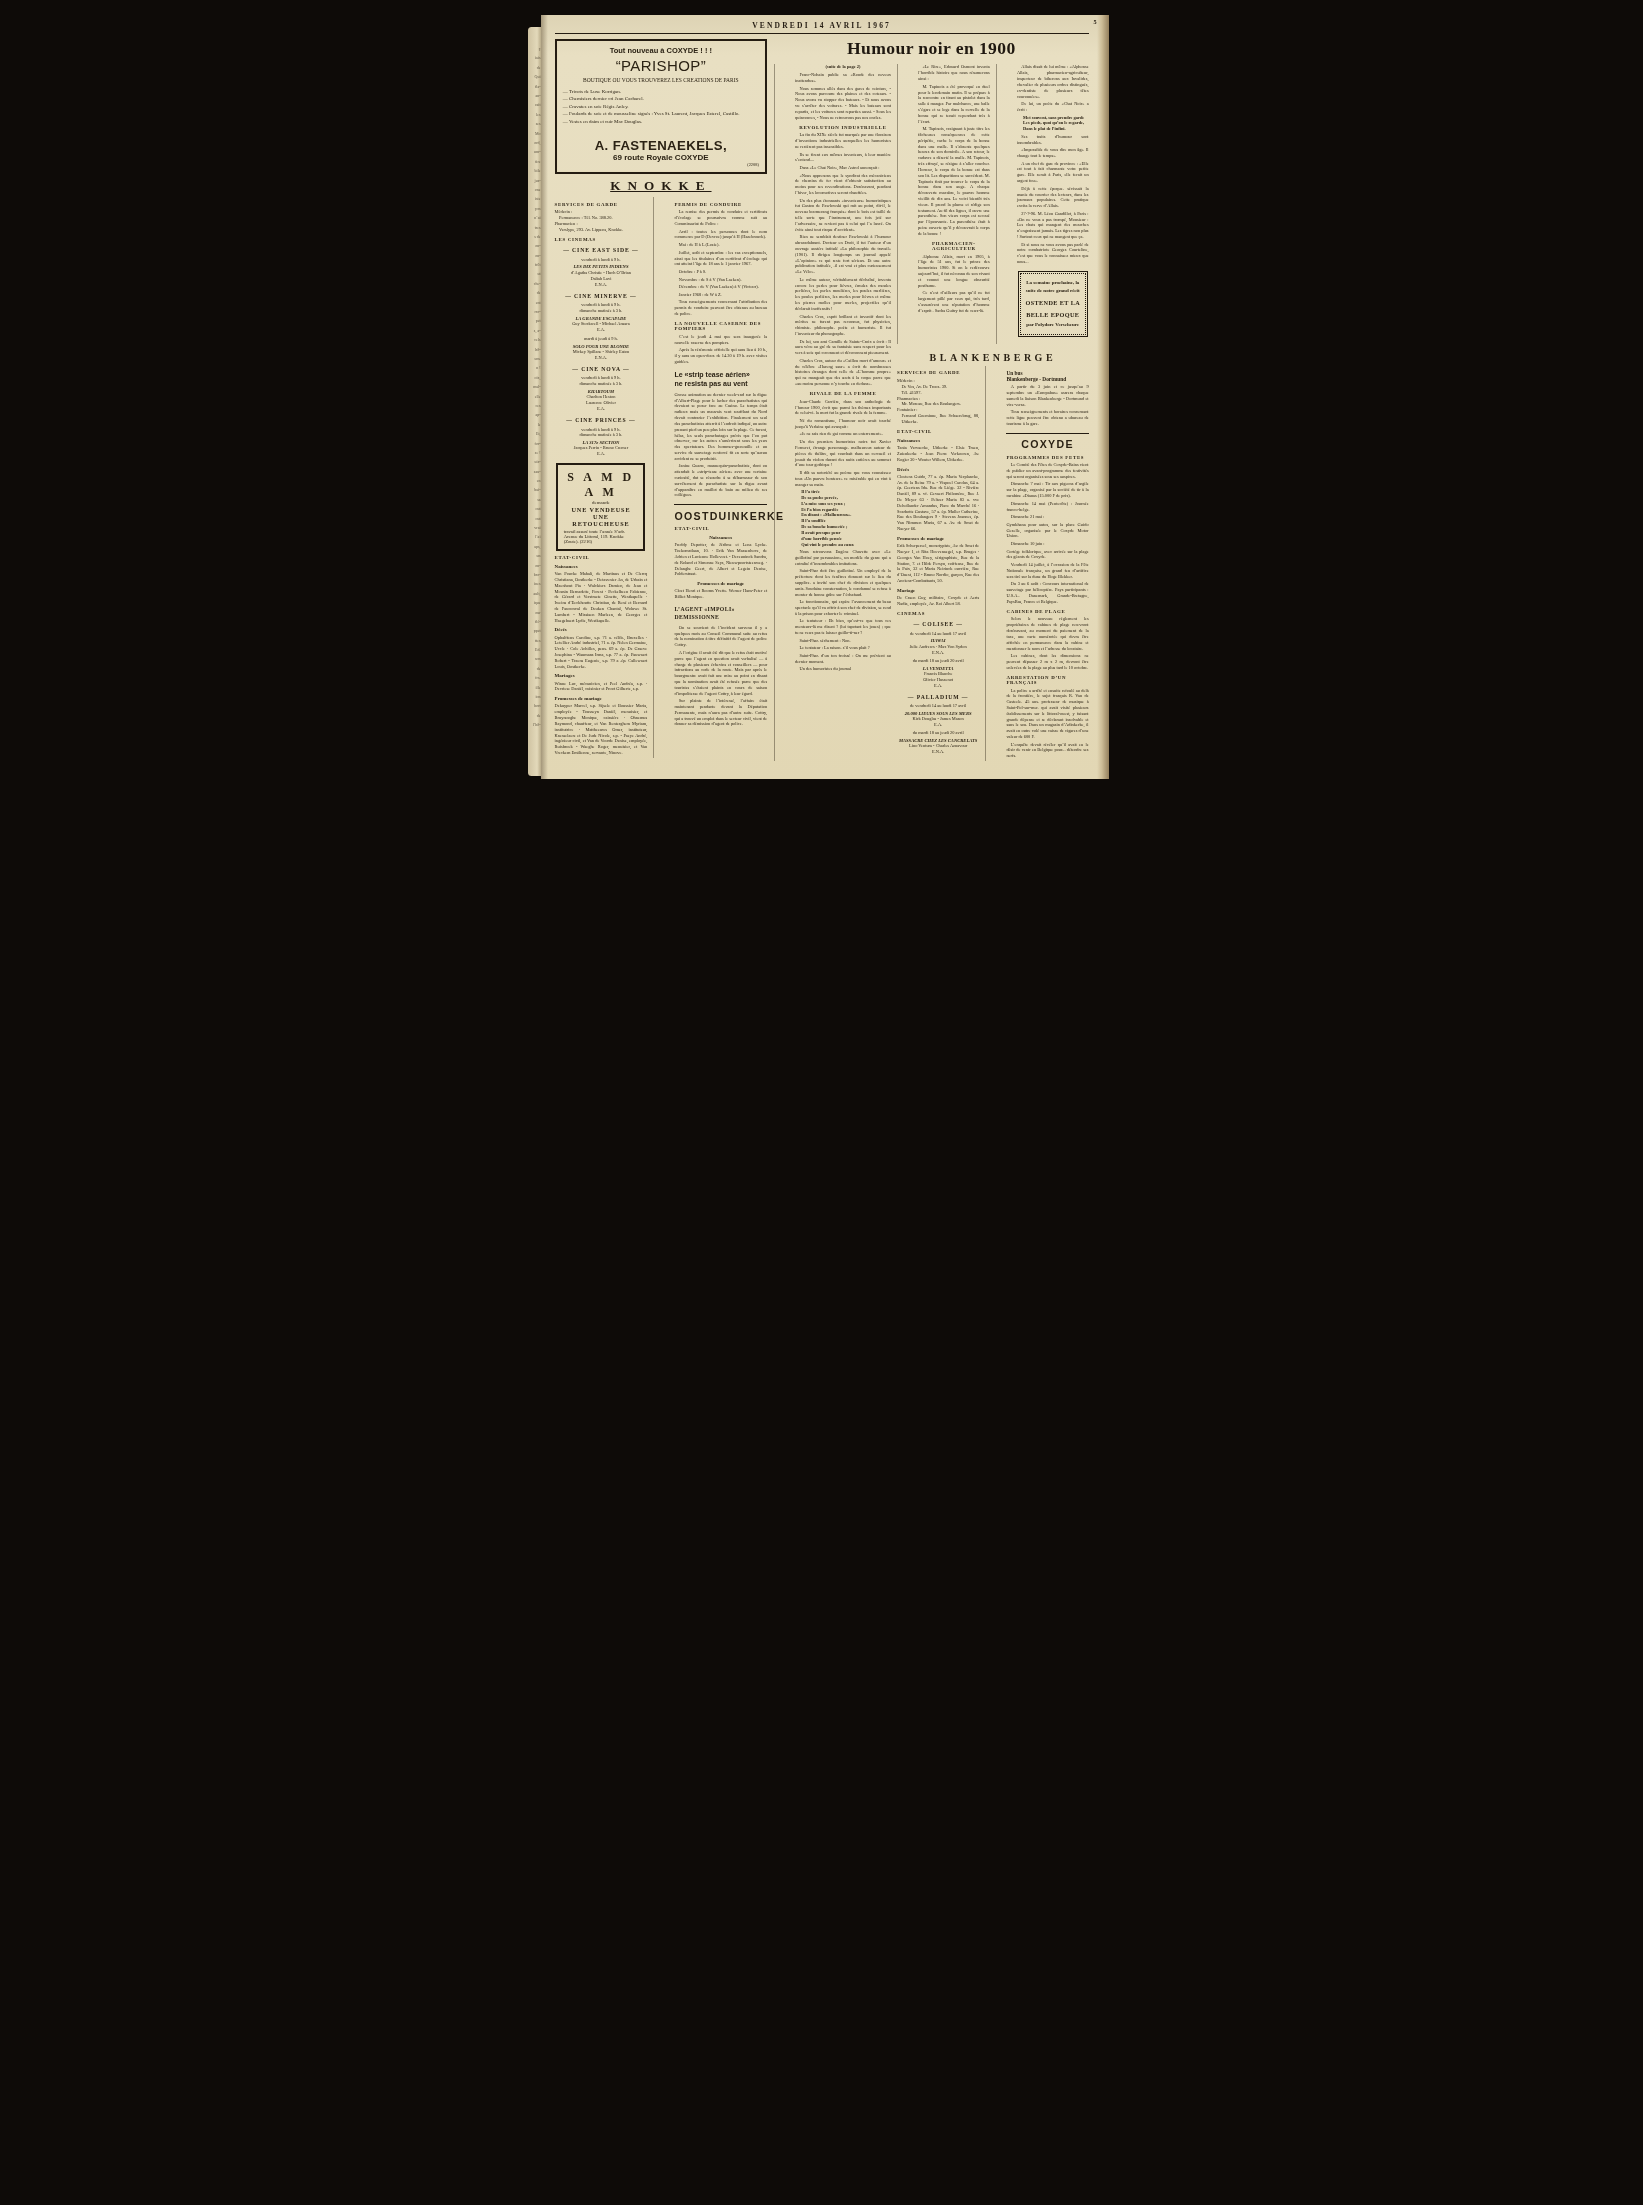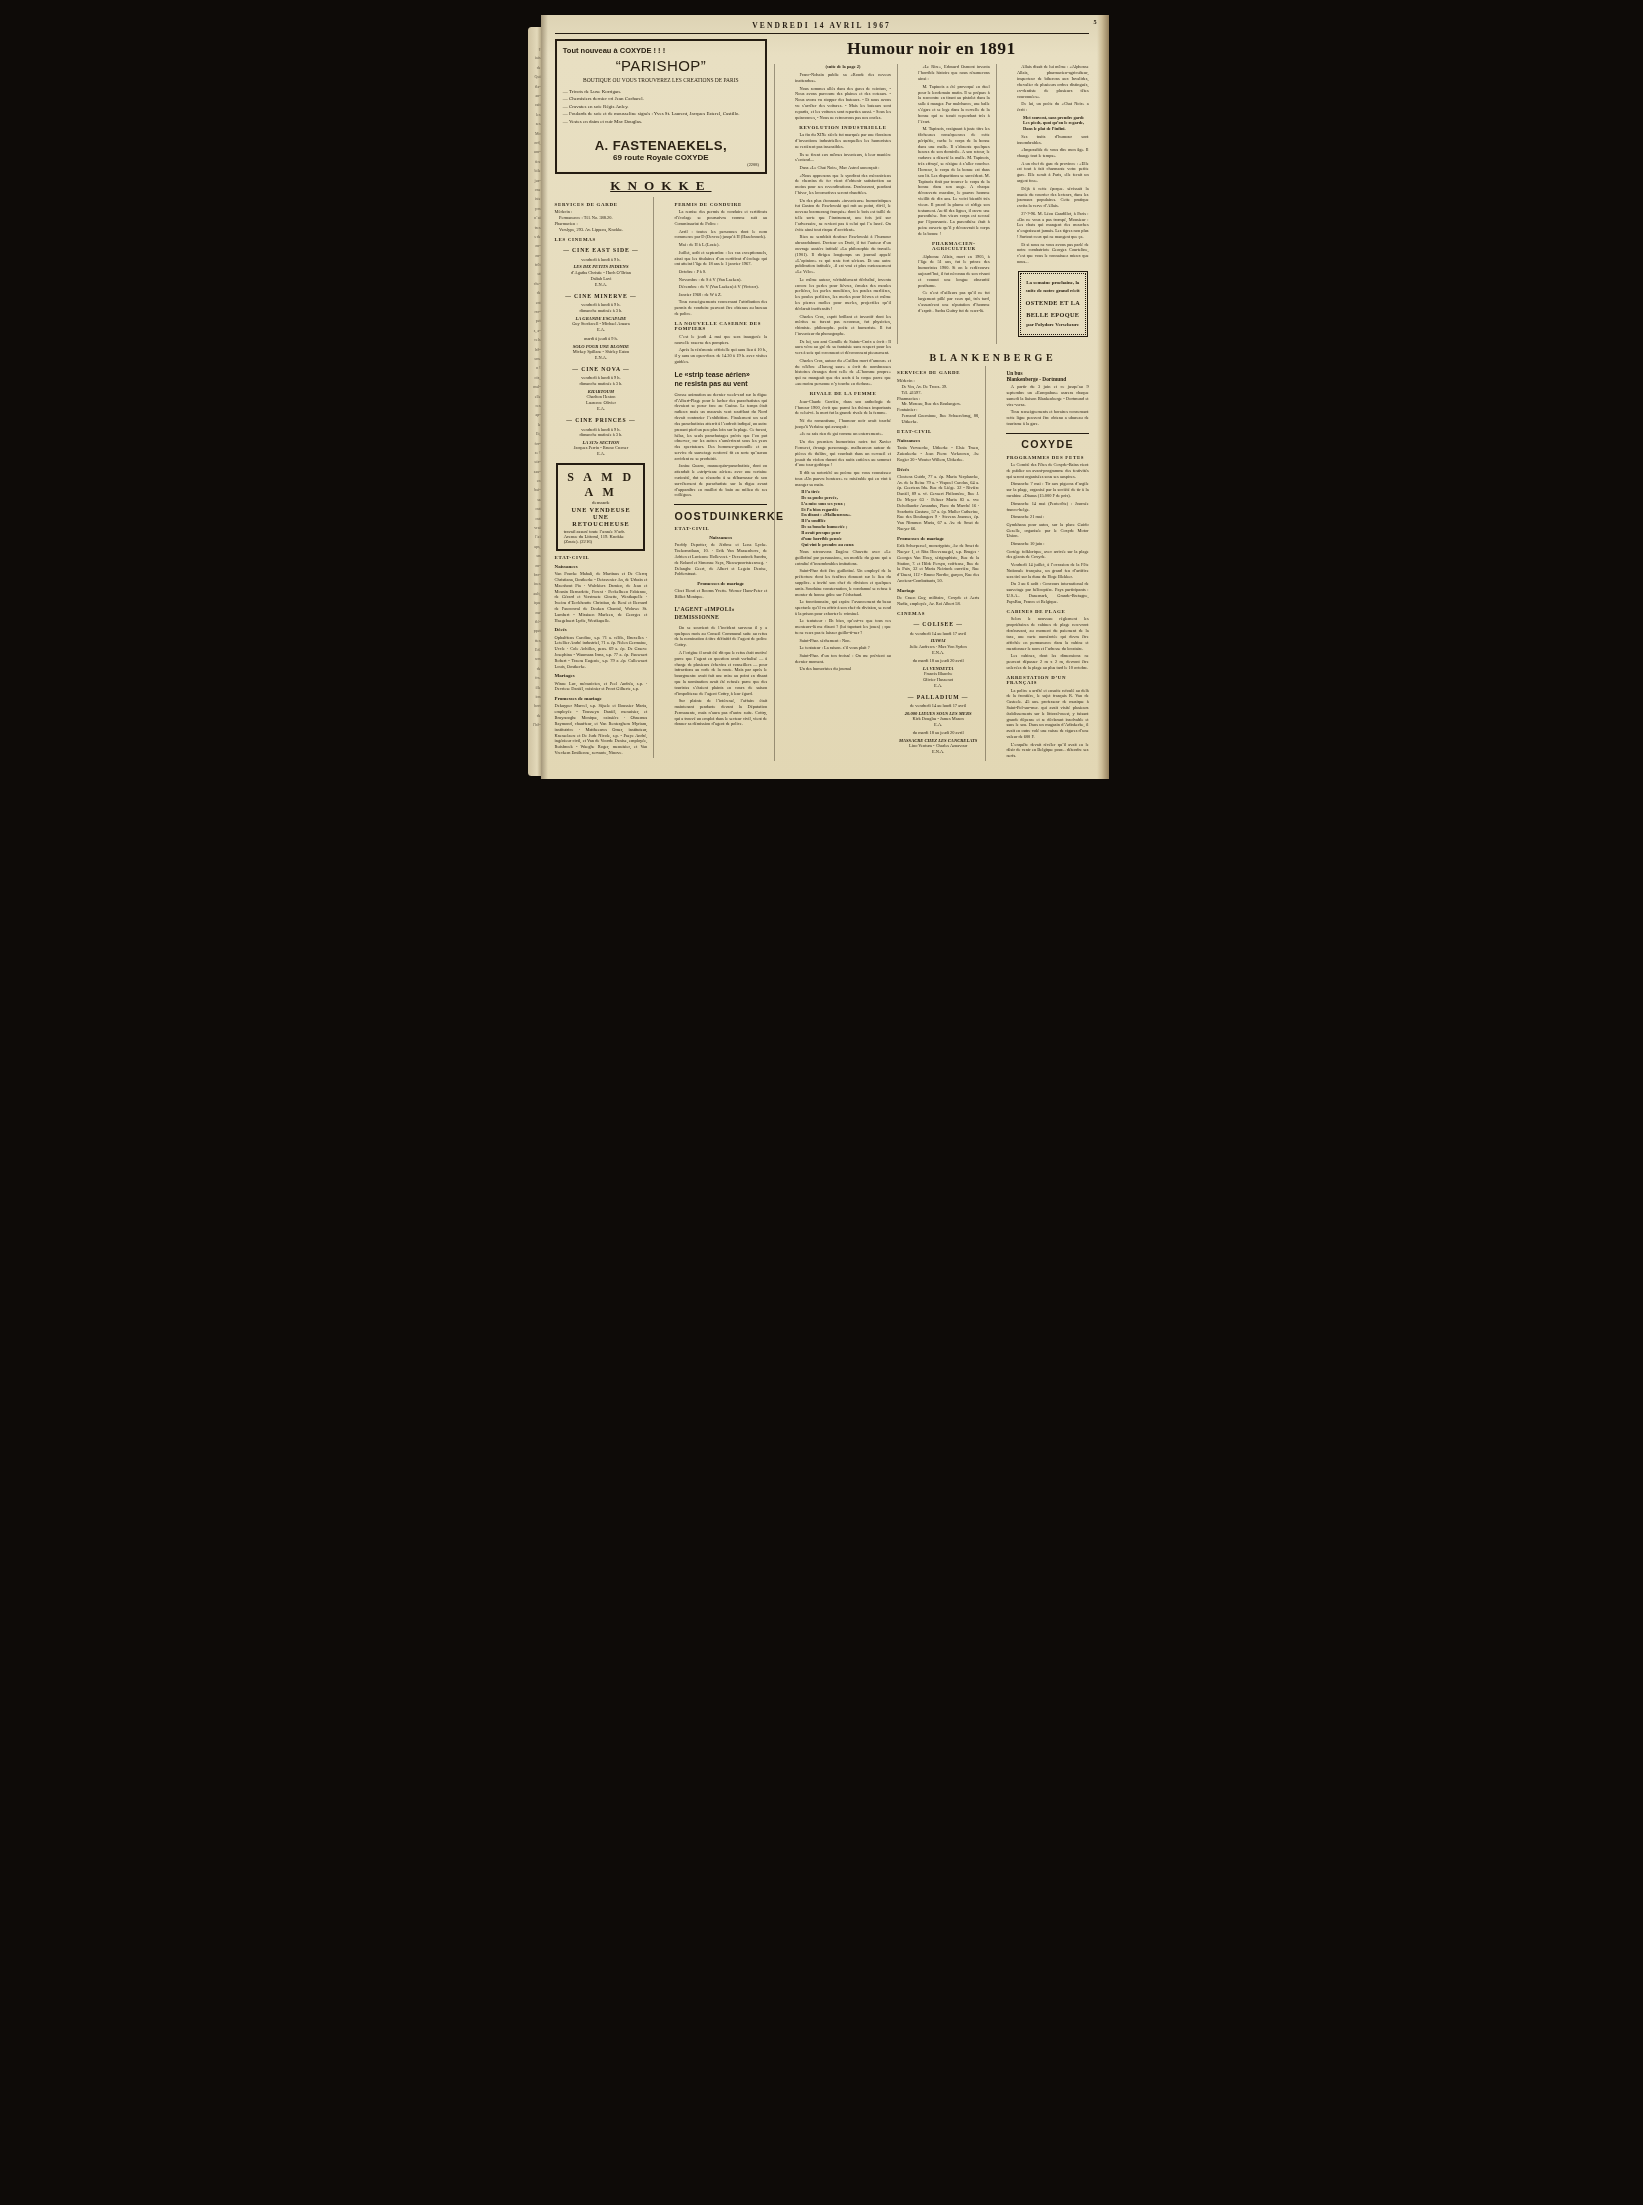--- a/index.html
+++ b/index.html
@@ -38,21 +38,21 @@
   
   .cols{display:flex;gap:7px;}
   .left-region{width:40%;}
   .right-region{width:60%;}
   .row{display:flex;gap:6.2px;}
   .row>div{flex:1;min-width:0;}
   .vr{border-left:0.4px solid rgba(40,30,15,.4);padding-left:20px;}
 
   
   .parishop{border:2.2px solid #241c12;box-shadow:0 0 0 0.9px #e6dcbd inset;padding:5.3px 6.2px 4.4px;margin:0.9px 0 2.6px;}
-  .parishop .teaser{font-family:"Liberation Sans",sans-serif;font-weight:bold;font-size:7.5px;}
+  .parishop .teaser{font-family:"Liberation Sans",sans-serif;font-weight:bold;font-size:7.5px;text-align:center;}
   .parishop .brand{font-family:"Liberation Sans",sans-serif;font-weight:normal;font-size:15px;letter-spacing:0.4px;text-align:center;margin:1.8px 0 2.6px;}
   .parishop .boutique{font-size:5.5px;text-align:center;line-height:1.35;margin-bottom:3.5px;}
   .parishop ul{list-style:none;margin:0;padding:0;font-size:5px;line-height:1.5;}
   .parishop li:before{content:"— ";}
   .parishop .owner{font-family:"Liberation Sans",sans-serif;font-weight:bold;font-size:13.2px;text-align:center;margin-top:13px;letter-spacing:0.4px;}
   .parishop .addr{font-family:"Liberation Sans",sans-serif;font-weight:bold;font-size:8px;text-align:center;}
   .parishop .ref{text-align:right;font-size:4.4px;}
 
   .bigtown{font-weight:bold;font-size:13.2px;letter-spacing:7px;text-align:center;margin:4.4px 0 3.5px;color:#241c12;text-decoration:underline;}
 
@@ -292,21 +292,21 @@
 
             <div class="agent-head">L’AGENT «IMPOLI» DEMISSIONNE</div>
             <p class="p">On se souvient de l’incident survenu il y a quelques mois au Conseil Communal suite au refus de la nomination à titre définitif de l’agent de police Cottry.</p>
             <p class="p">A l’origine il avait été dit que le refus était motivé parce que l’agent en question avait verbalisé — à charge de plusieurs échevins et conseillers — pour infractions au code de la route. Mais par après le bourgmestre avait fait une mise au point en disant que la nomination avait été refusée parce que des touristes s’étaient plaints en cours de saison d’impolitesse de l’agent Cottry, à leur égard.</p>
             <p class="p">Sur plainte de l’intéressé, l’affaire était maintenant pendante devant la Députation Permanente, mais n’aura pas d’autre suite. Cottry, qui a trouvé un emploi dans le secteur civil, vient de donner sa démission d’agent de police.</p>
           </div>
         </div>
       </div>
 
       <div class="right-region">
-        <h1 class="humour-head">Humour noir en 1891</h1>
+        <h1 class="humour-head">Humour noir en 1900</h1>
 
         <div class="row">
 
           <div class="vr">
             <p class="p center" style="font-weight:bold">(suite de la page 2)</p>
             <p class="p">Franc-Nohain publie sa «Ronde des neveux inattendus».</p>
             <p class="p">Nous sommes allés dans des gares de ceinture, - Nous avons parcouru des plaines et des coteaux. - Nous avons vu stopper des bateaux. - Et nous avons vu s’arrêter des voitures. - Mais les bateaux sont repartis, et les voitures sont reparties aussi. - Sous les quinconces, - Nous ne retrouvons pas nos oncles.</p>
             <div class="shead center">REVOLUTION INDUSTRIELLE</div>
             <p class="p">La fin du XIXe siècle fut marquée par une floraison d’inventions industrielles auxquelles les humoristes ne restèrent pas insensibles.</p>
             <p class="p">Ils se firent eux mêmes inventeurs, à leur manière s’entend....</p>

